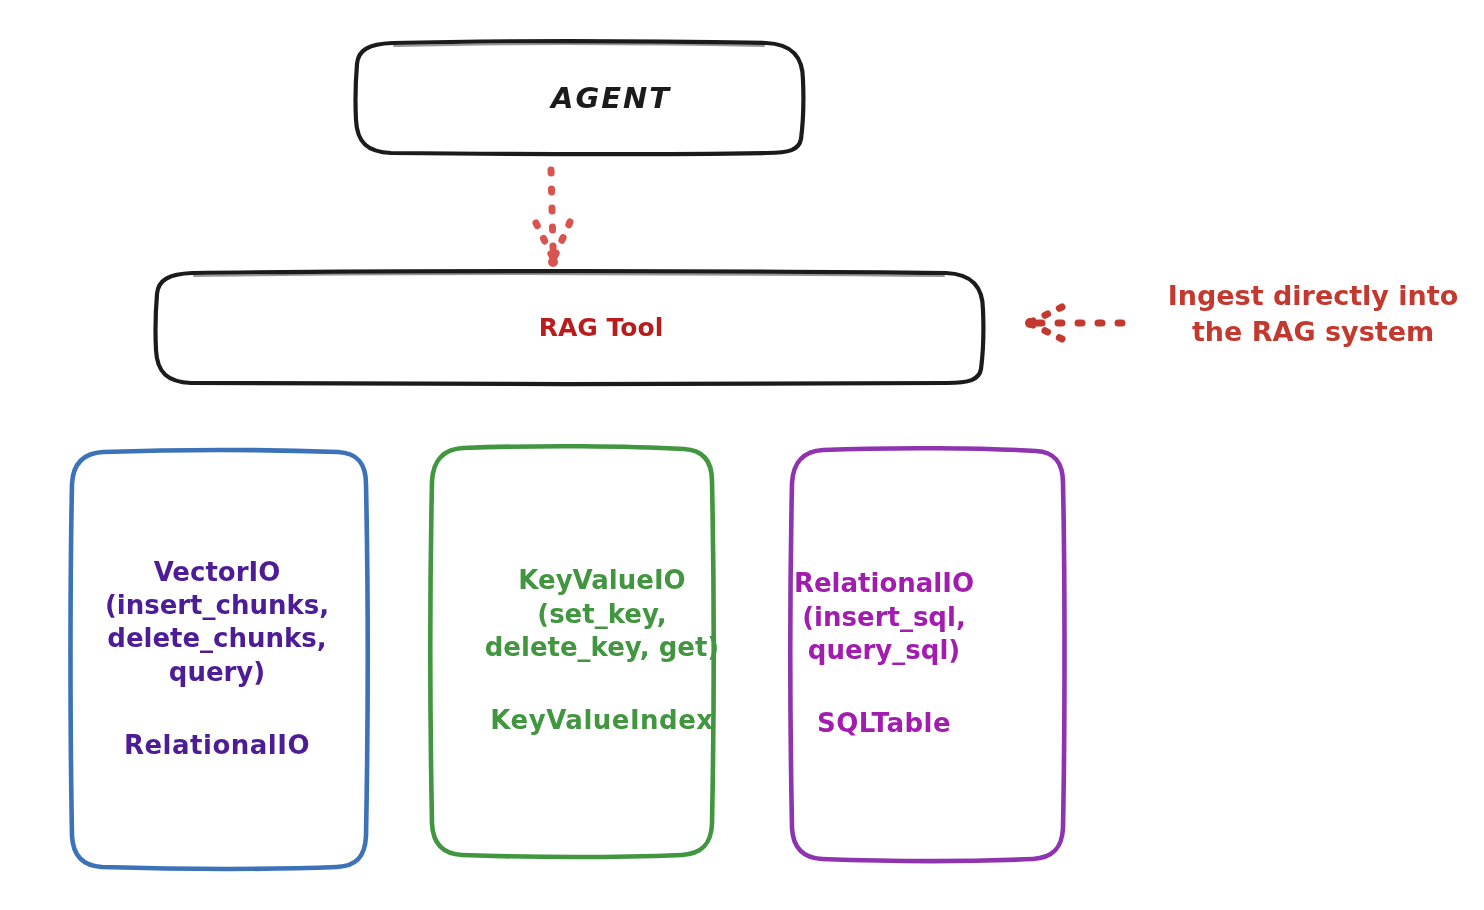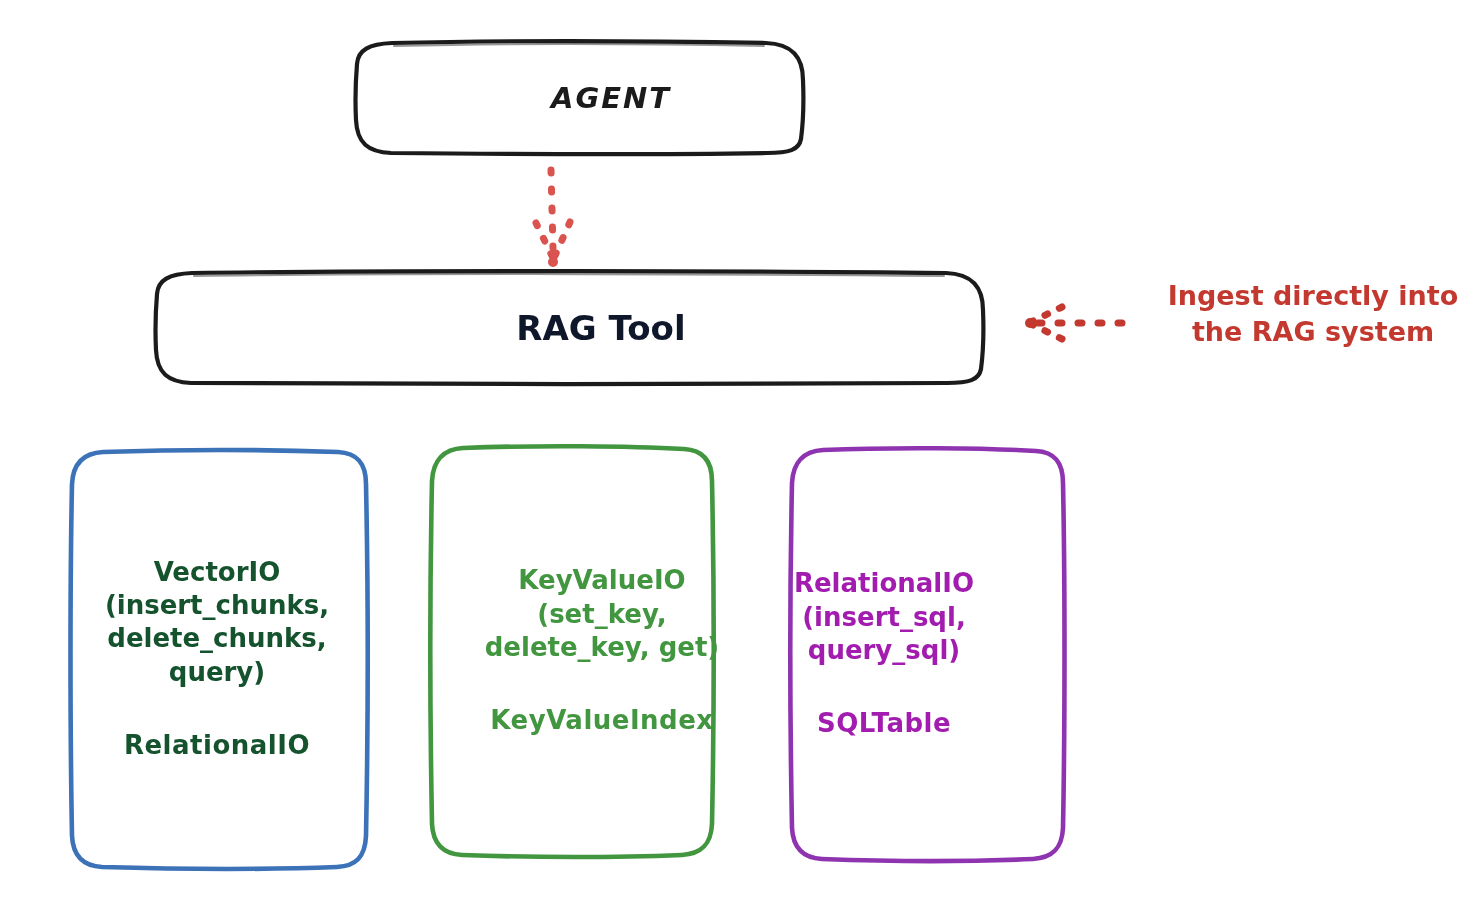--- a/index.html
+++ b/index.html
@@ -44,23 +44,23 @@
     font-style: italic;
     font-weight: 700;
     letter-spacing: 2px;
     color: #1b1b1b;
   }
   .lbl-ragtool {
     left: 155px;
     top: 272px;
     width: 828px;
     height: 111px;
-    font-size: 34px;
+    font-size: 25px;
     font-weight: 600;
-    color: #0f172a;
+    color: #b91c1c;
   }
   .store-label {
     position: absolute;
     display: flex;
     flex-direction: column;
     align-items: center;
     justify-content: center;
     text-align: center;
     pointer-events: none;
     line-height: 1.28;
@@ -72,21 +72,21 @@
   }
   .store-label .index-block {
     margin-top: 40px;
     letter-spacing: 0.5px;
   }
   .lbl-vector {
     left: 68px;
     top: 450px;
     width: 298px;
     height: 418px;
-    color: #14532d;
+    color: #4c1d95;
   }
   .lbl-keyvalue {
     left: 428px;
     top: 446px;
     width: 284px;
     height: 410px;
     color: #41963f;
     padding-left: 32px;
   }
   .lbl-relational {

